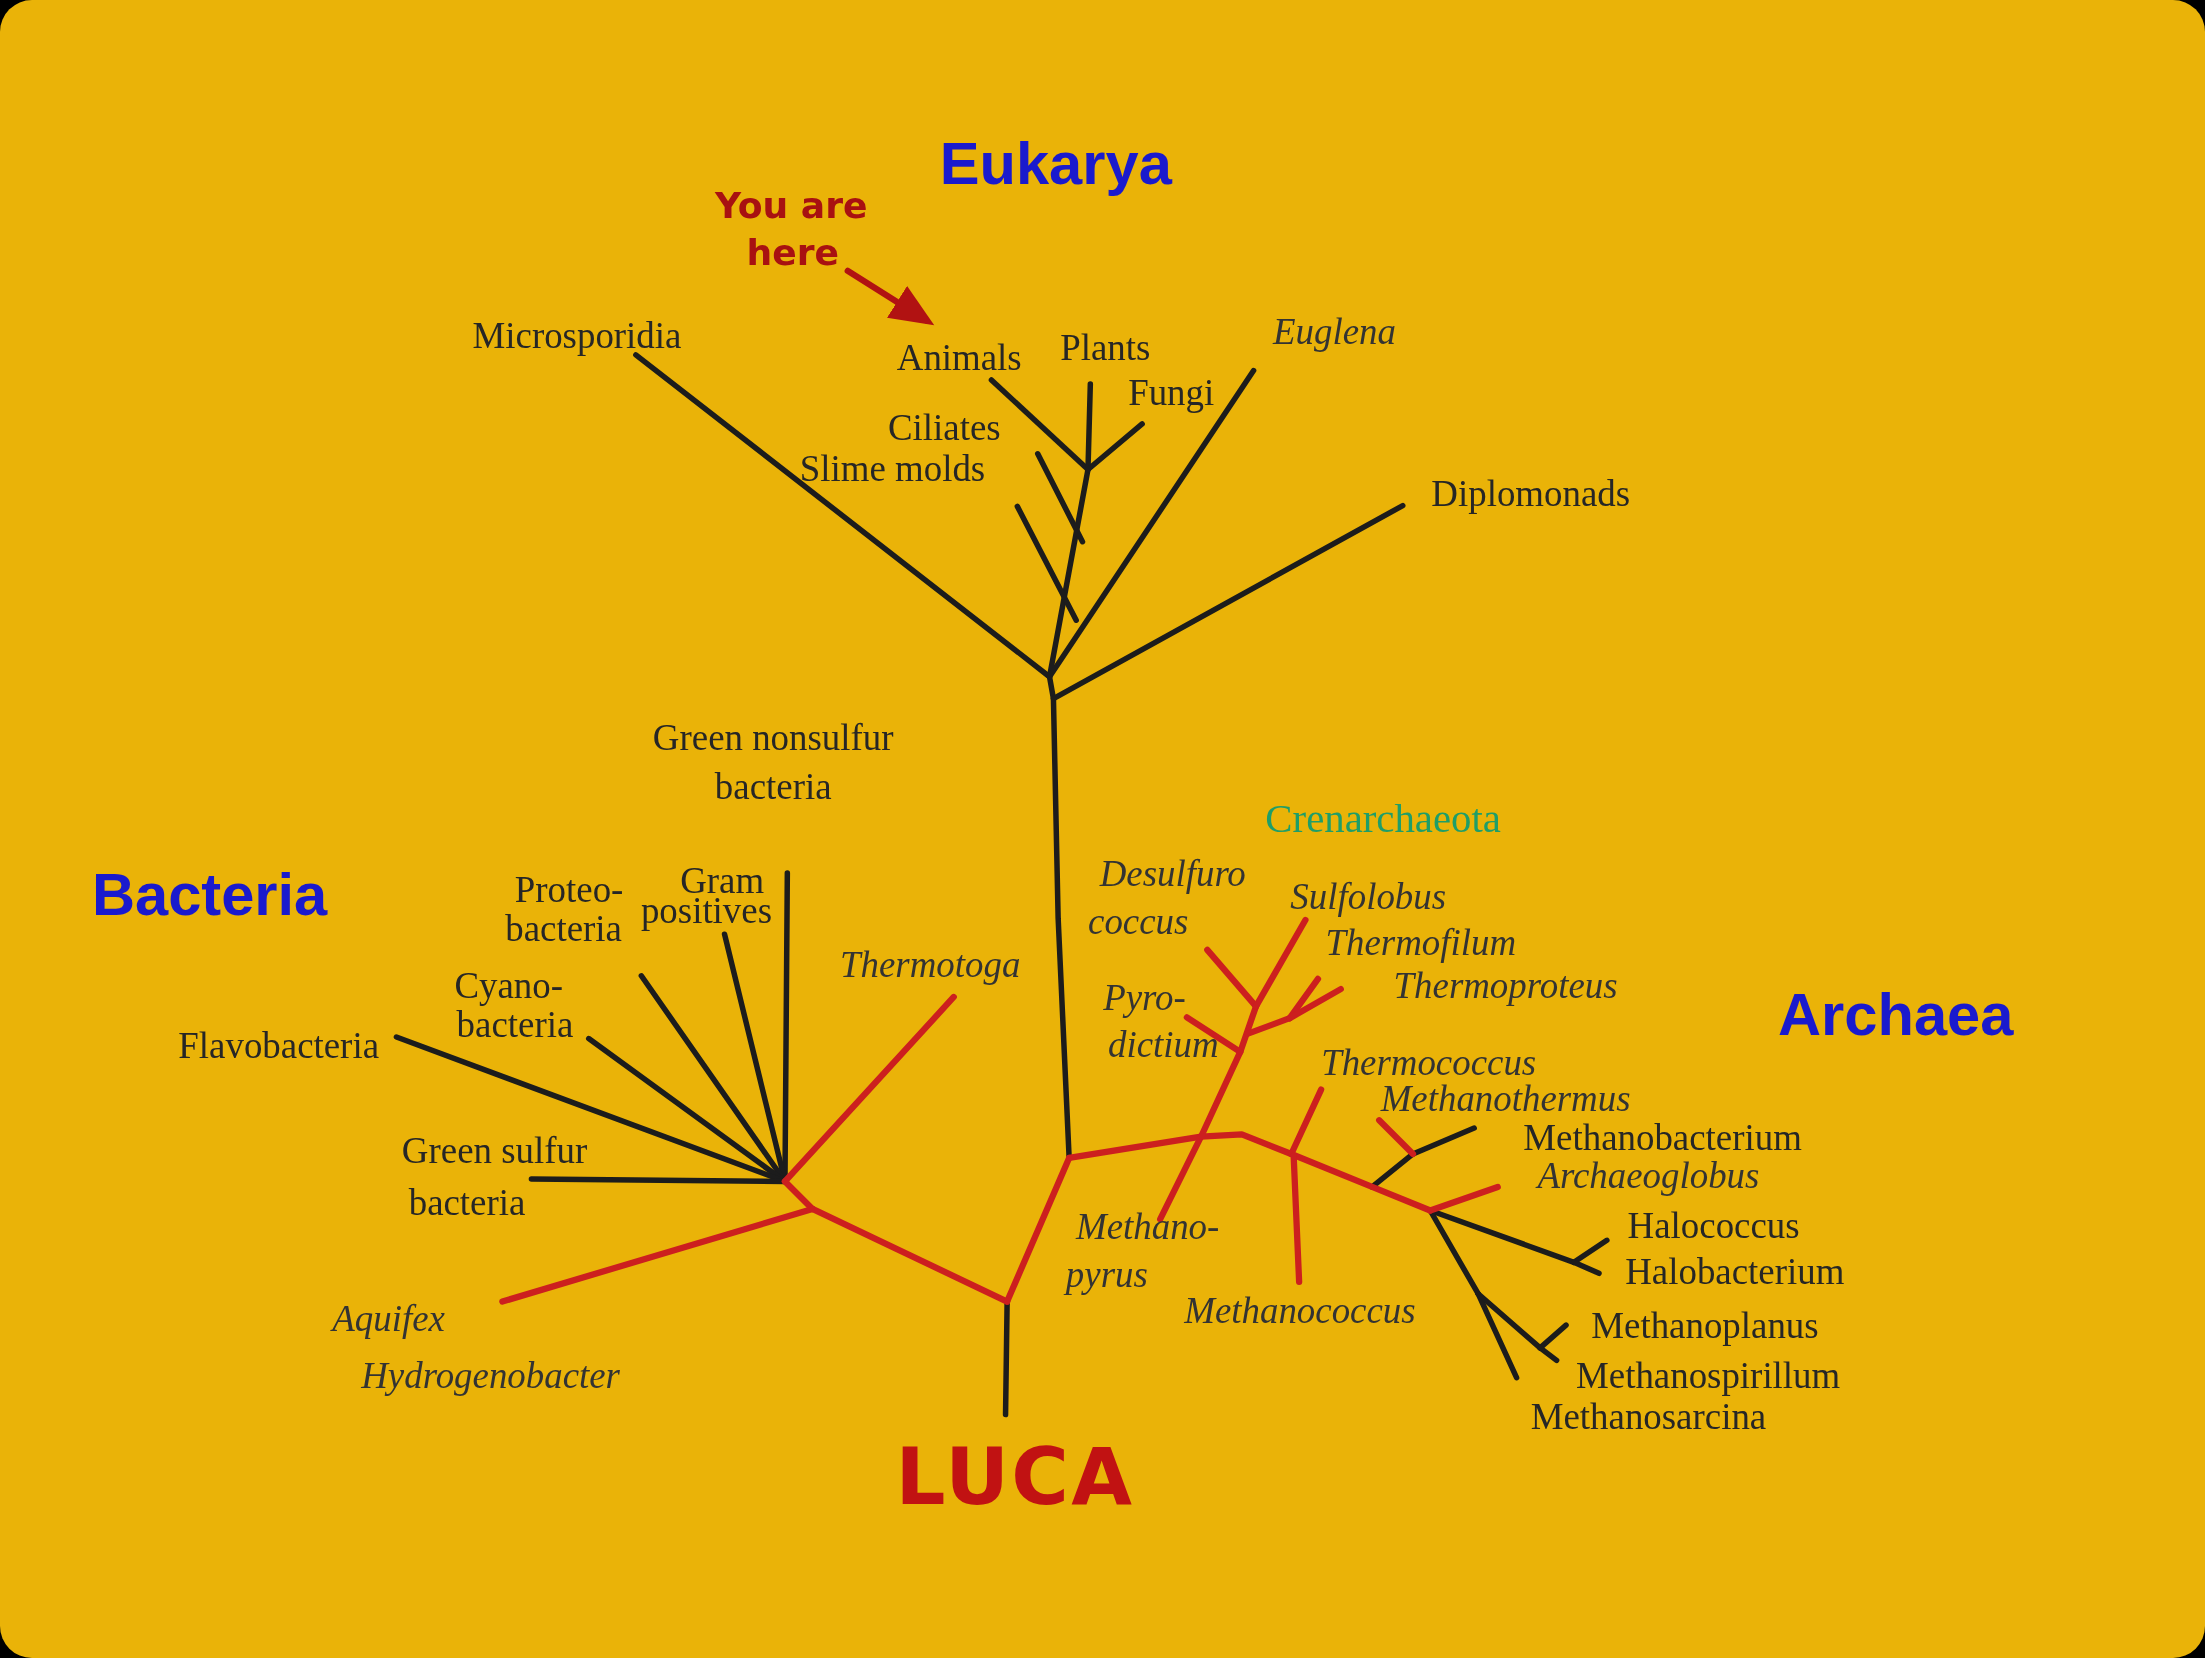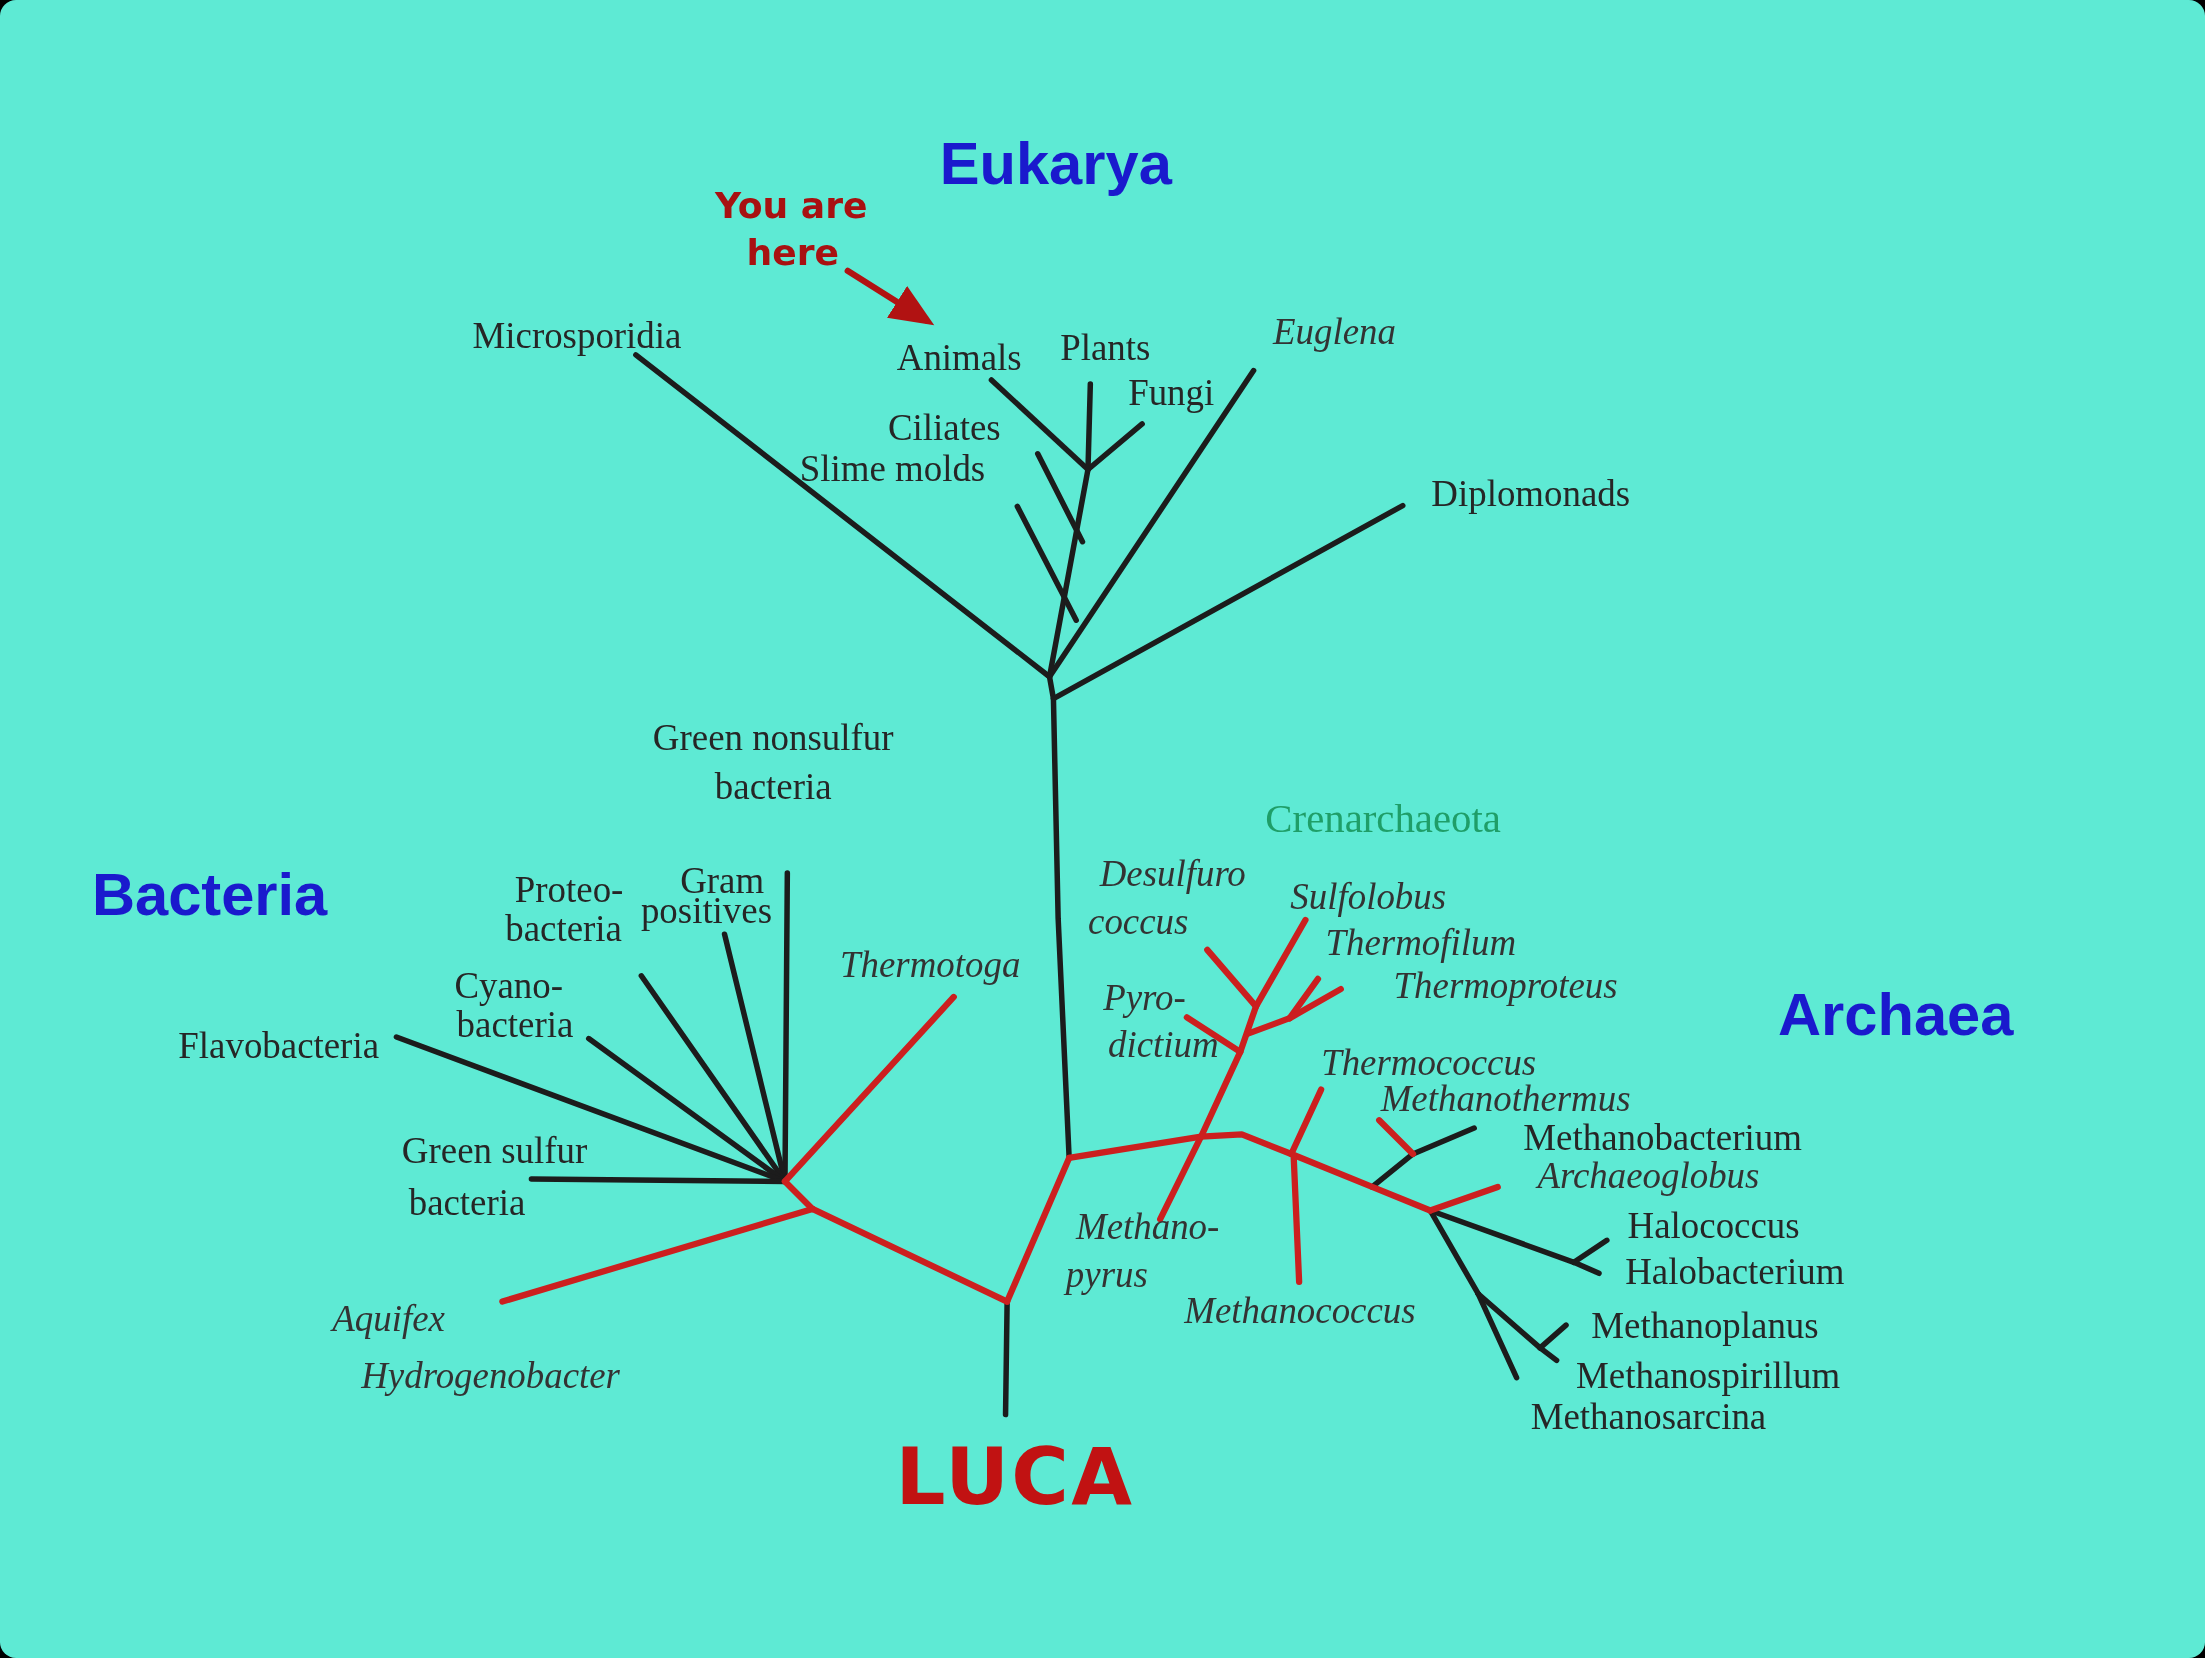--- a/index.html
+++ b/index.html
@@ -1,16 +1,16 @@
 <!DOCTYPE html>
 <html style="font-size:12.6px"><head>
 <meta charset="utf-8">
 <style>
   html,body{margin:0;padding:0;background:#000;}
-  .slide{position:relative;width:2205px;height:1658px;background:#5eead4;border-radius:16px;overflow:hidden;}
+  .slide{position:relative;width:2205px;height:1658px;background:#eab308;border-radius:32px;overflow:hidden;}
   svg{position:absolute;inset:0;width:100%;height:100%;}
   .branch{fill:none;stroke-linecap:round;stroke-linejoin:round;}
   .branch.black{stroke:#1c1c1c;stroke-width:7;}
   .branch.red{stroke:#cc1f1f;stroke-width:8;}
   .branch.arrow{stroke:#b11212;stroke-width:8;marker-end:url(#ah);}
   .lbl{fill:#262626;font-family:"Liberation Serif","DejaVu Serif",serif;font-size:47px;
        text-anchor:middle;dominant-baseline:central;}
   .lbl.italic{font-style:italic;fill:#333;}
   .lbl.title{font-family:"Liberation Sans","DejaVu Sans",sans-serif;font-weight:bold;
              font-size:76px;fill:#1a1acd;}

